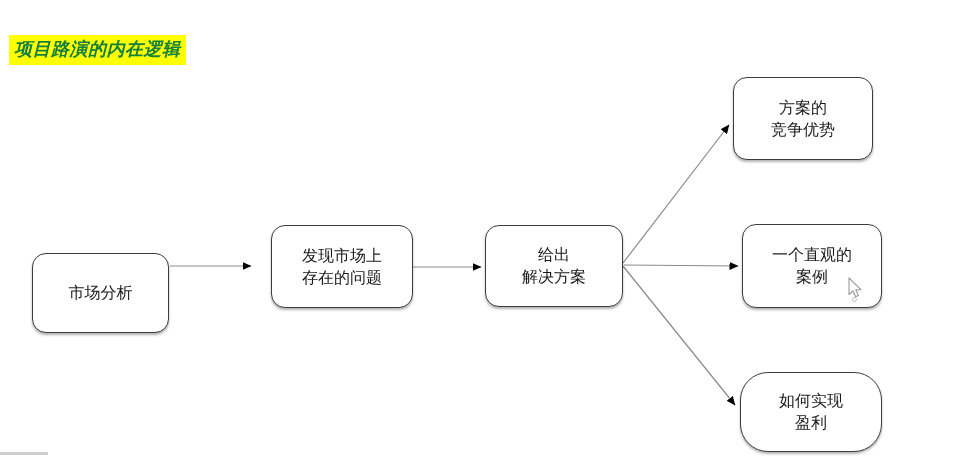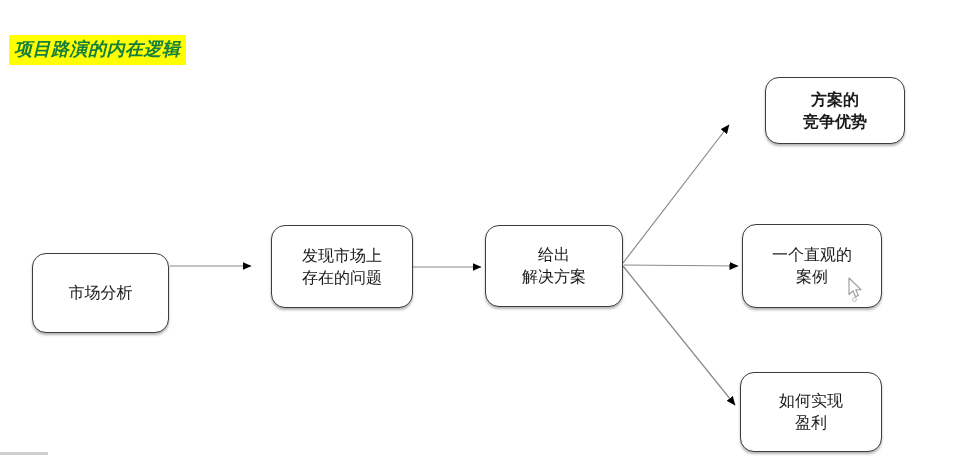--- a/index.html
+++ b/index.html
@@ -45,23 +45,23 @@
   }
   .node-label {
     color: #1a1a1a;
     font-size: 16px;
     line-height: 22px;
     white-space: pre-line;
   }
   #node-market-analysis        { left: 32px;  top: 233px; width: 137px; height: 80px; margin-top: 20px; }
   #node-find-problems          { left: 255px; top: 225px; width: 142px; height: 83px; margin-left: 16px; }
   #node-give-solution          { left: 485px; top: 225px; width: 138px; height: 82px; }
-  #node-competitive-advantage  { left: 765px; top: 77px;  width: 140px; height: 67px; font-weight: bold; }
+  #node-competitive-advantage  { left: 733px; top: 77px;  width: 140px; height: 83px; }
   #node-intuitive-case         { left: 742px; top: 224px; width: 140px; height: 84px; }
-  #node-how-to-profit          { left: 740px; top: 372px; width: 142px; height: 80px; }
+  #node-how-to-profit          { left: 740px; top: 372px; width: 142px; height: 80px; border-radius: 28px; }
 
   .edges-layer {
     position: absolute;
     left: 0; top: 0;
     width: 953px; height: 456px;
     pointer-events: none;
   }
   .edges-layer line {
     stroke: #8a8a8a;
     stroke-width: 1.2;

